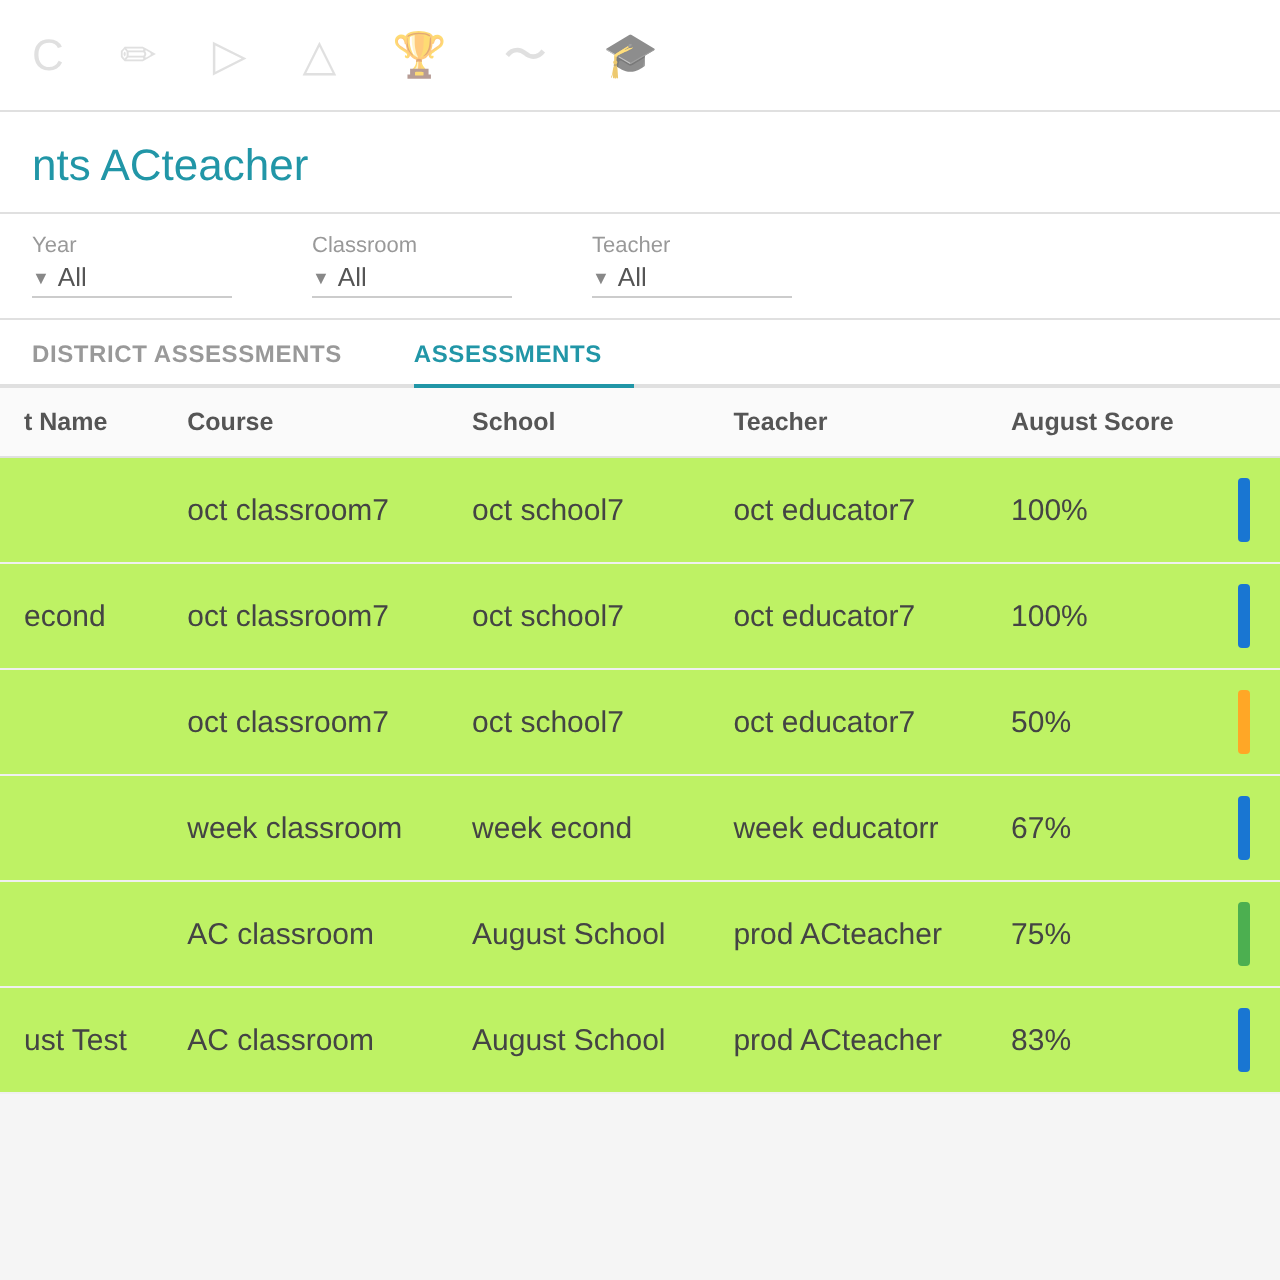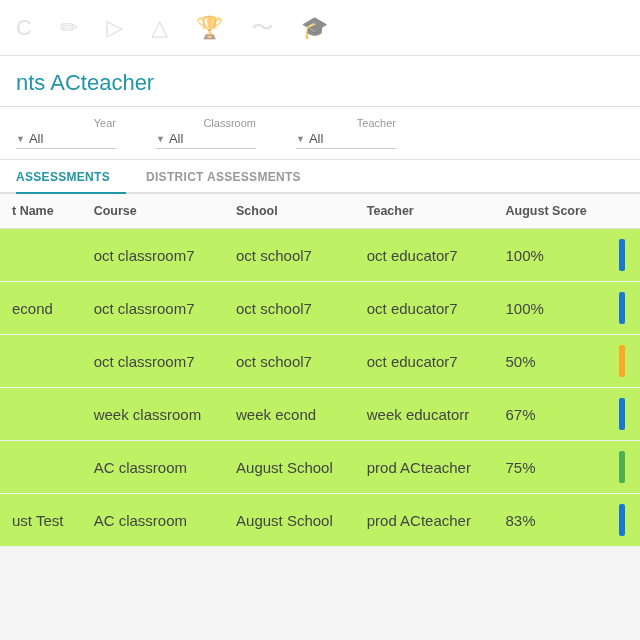--- a/index.html
+++ b/index.html
@@ -52,21 +52,20 @@
     }
     .filter-group {
       display: flex;
       flex-direction: column;
       gap: 2px;
       min-width: 100px;
     }
     .filter-label {
       font-size: 11px;
       color: #999;
-      text-align: right;
     }
     .filter-value {
       display: flex;
       align-items: center;
       gap: 4px;
       font-size: 13px;
       color: #555;
       cursor: pointer;
       padding-bottom: 2px;
       border-bottom: 1px solid #ccc;
@@ -183,22 +182,22 @@
   <div class="filter-group">
     <span class="filter-label">Teacher</span>
     <div class="filter-value">
       <span class="arrow">▼</span>
       <span>All</span>
     </div>
   </div>
 </div>
 
 <div class="tabs">
+  <div class="tab">DISTRICT ASSESSMENTS</div>
   <div class="tab active">ASSESSMENTS</div>
-  <div class="tab">DISTRICT ASSESSMENTS</div>
 </div>
 
 <div class="table-container">
   <table>
     <thead>
       <tr>
         <th>t Name</th>
         <th>Course</th>
         <th>School</th>
         <th>Teacher</th>

